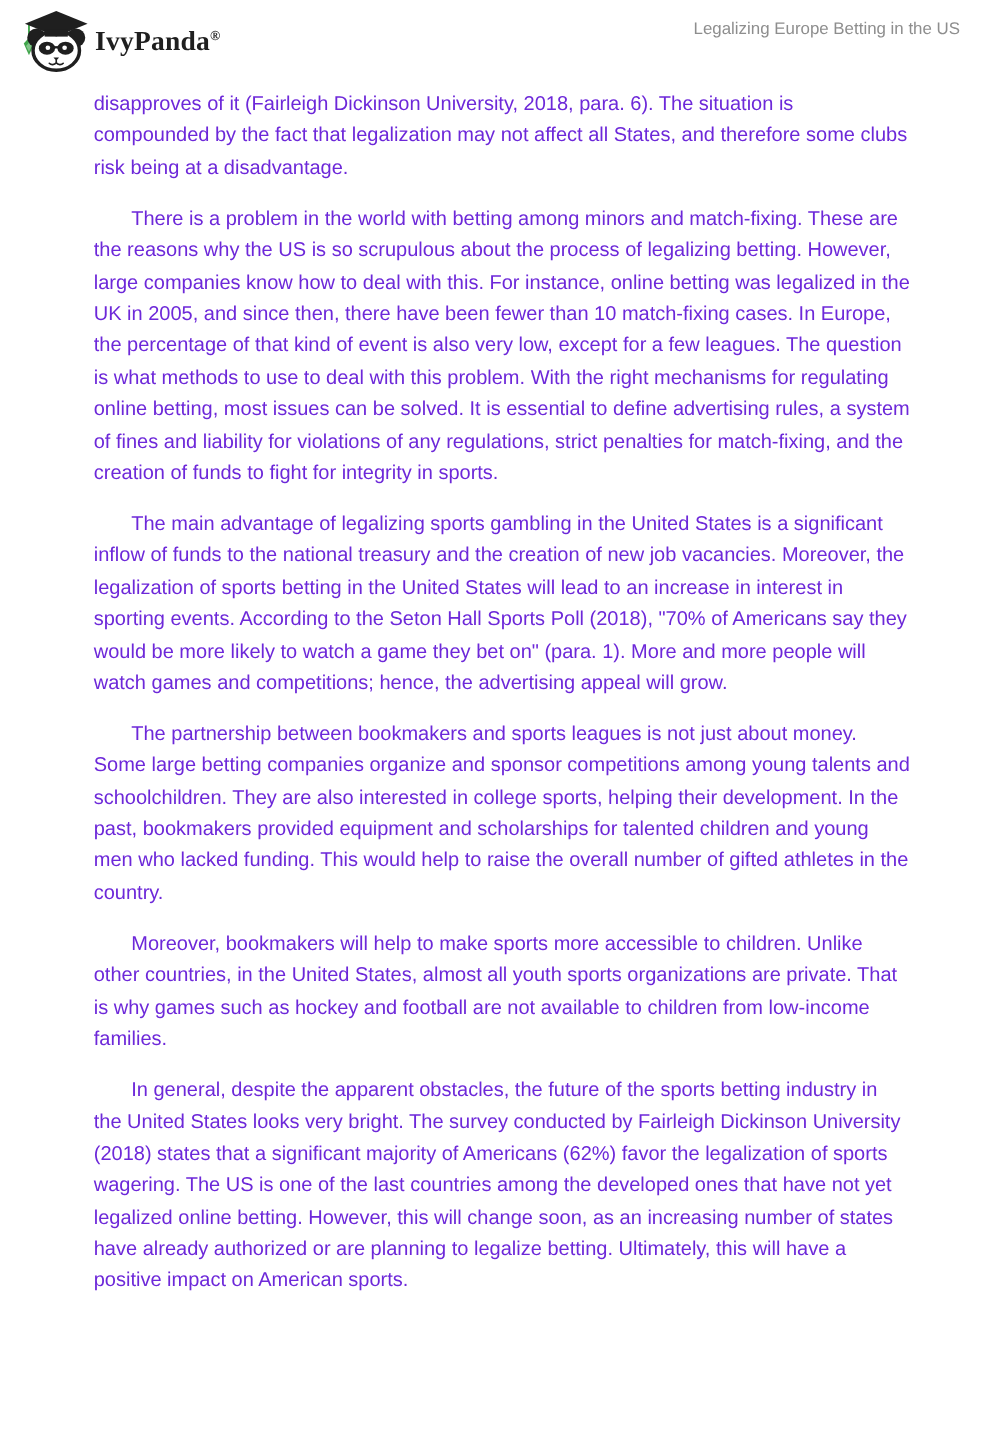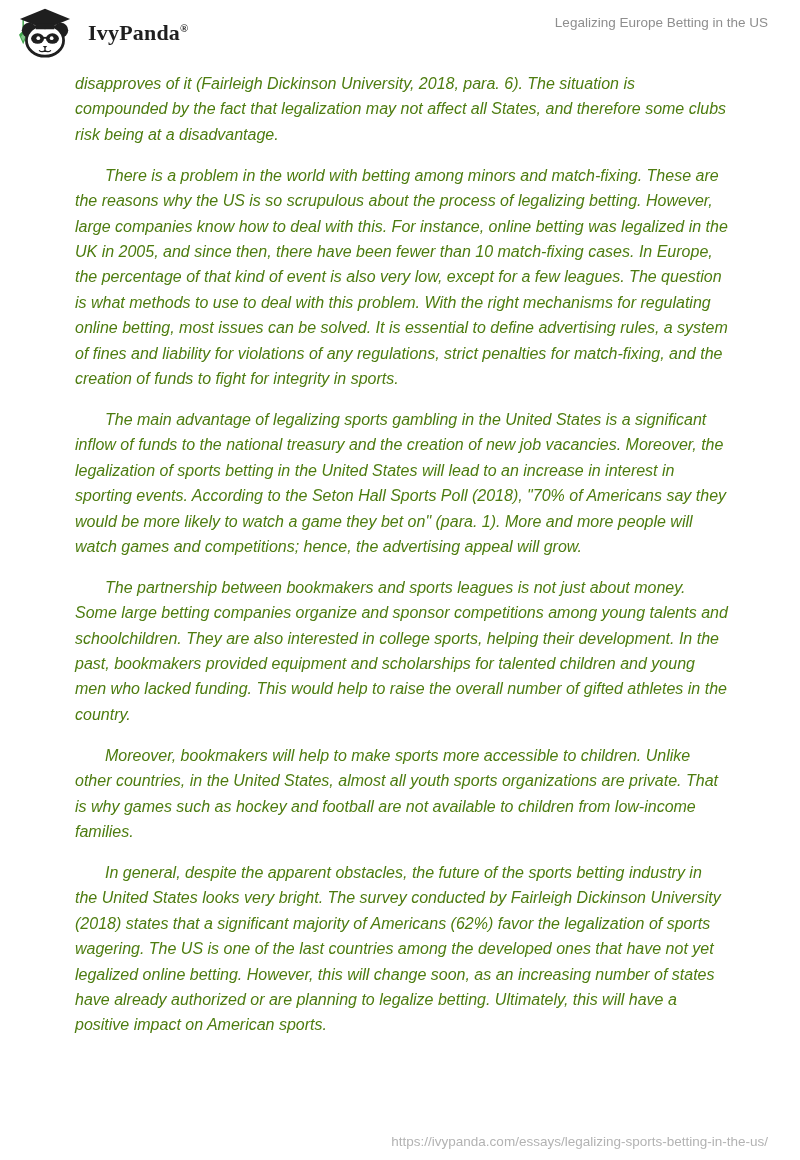--- a/index.html
+++ b/index.html
@@ -13,41 +13,40 @@
   }
   
   .header { position: absolute; top: 0; left: 0; right: 0; height: 66px; }
   .brand { position: absolute; top: 7px; left: 14px; display: flex; align-items: center; }
   .logo { width: 62px; height: 52px; display: inline-block; }
   .brand-text {
     font-family: "Liberation Serif", serif;
     font-weight: bold;
     font-size: 22px;
     color: #1f1f1f;
-    margin-left: 12px;
+    margin-left: 0;
     letter-spacing: 0.2px;
   }
   .brand-text sup { font-size: 11px; font-weight: bold; }
   .doc-title {
     position: absolute;
     top: 15px;
     right: 32px;
     font-size: 13.5px;
     color: #8e8e8e;
   }
   
   .essay {
     position: absolute;
     top: 71px;
     left: 75px;
     width: 653px;
     font-size: 16px;
     line-height: 25.4px;
-    color: #4d7c0f;
-    font-style: italic;
+    color: #6d28d9;
   }
   .essay p { margin: 0 0 15.5px 0; }
   .essay p.indent { text-indent: 30px; }
   
   .footer-url {
     position: absolute;
     bottom: 11px;
     right: 32px;
     font-size: 13.5px;
     color: #b3b3b3;
@@ -92,15 +91,14 @@
 
   <div class="essay">
     <p>disapproves of it (Fairleigh Dickinson University, 2018, para. 6). The situation is compounded by the fact that legalization may not affect all States, and therefore some clubs risk being at a disadvantage.</p>
     <p class="indent">There is a problem in the world with betting among minors and match-fixing. These are the reasons why the US is so scrupulous about the process of legalizing betting. However, large companies know how to deal with this. For instance, online betting was legalized in the UK in 2005, and since then, there have been fewer than 10 match-fixing cases. In Europe, the percentage of that kind of event is also very low, except for a few leagues. The question is what methods to use to deal with this problem. With the right mechanisms for regulating online betting, most issues can be solved. It is essential to define advertising rules, a system of fines and liability for violations of any regulations, strict penalties for match-fixing, and the creation of funds to fight for integrity in sports.</p>
     <p class="indent">The main advantage of legalizing sports gambling in the United States is a significant inflow of funds to the national treasury and the creation of new job vacancies. Moreover, the legalization of sports betting in the United States will lead to an increase in interest in sporting events. According to the Seton Hall Sports Poll (2018), "70% of Americans say they would be more likely to watch a game they bet on" (para. 1). More and more people will watch games and competitions; hence, the advertising appeal will grow.</p>
     <p class="indent">The partnership between bookmakers and sports leagues is not just about money. Some large betting companies organize and sponsor competitions among young talents and schoolchildren. They are also interested in college sports, helping their development. In the past, bookmakers provided equipment and scholarships for talented children and young men who lacked funding. This would help to raise the overall number of gifted athletes in the country.</p>
     <p class="indent">Moreover, bookmakers will help to make sports more accessible to children. Unlike other countries, in the United States, almost all youth sports organizations are private. That is why games such as hockey and football are not available to children from low-income families.</p>
     <p class="indent">In general, despite the apparent obstacles, the future of the sports betting industry in the United States looks very bright. The survey conducted by Fairleigh Dickinson University (2018) states that a significant majority of Americans (62%) favor the legalization of sports wagering. The US is one of the last countries among the developed ones that have not yet legalized online betting. However, this will change soon, as an increasing number of states have already authorized or are planning to legalize betting. Ultimately, this will have a positive impact on American sports.</p>
   </div>
 
-  <div class="footer-url">https://ivypanda.com/essays/legalizing-sports-betting-in-the-us/</div>
 
 </div>
 
 </body></html>

